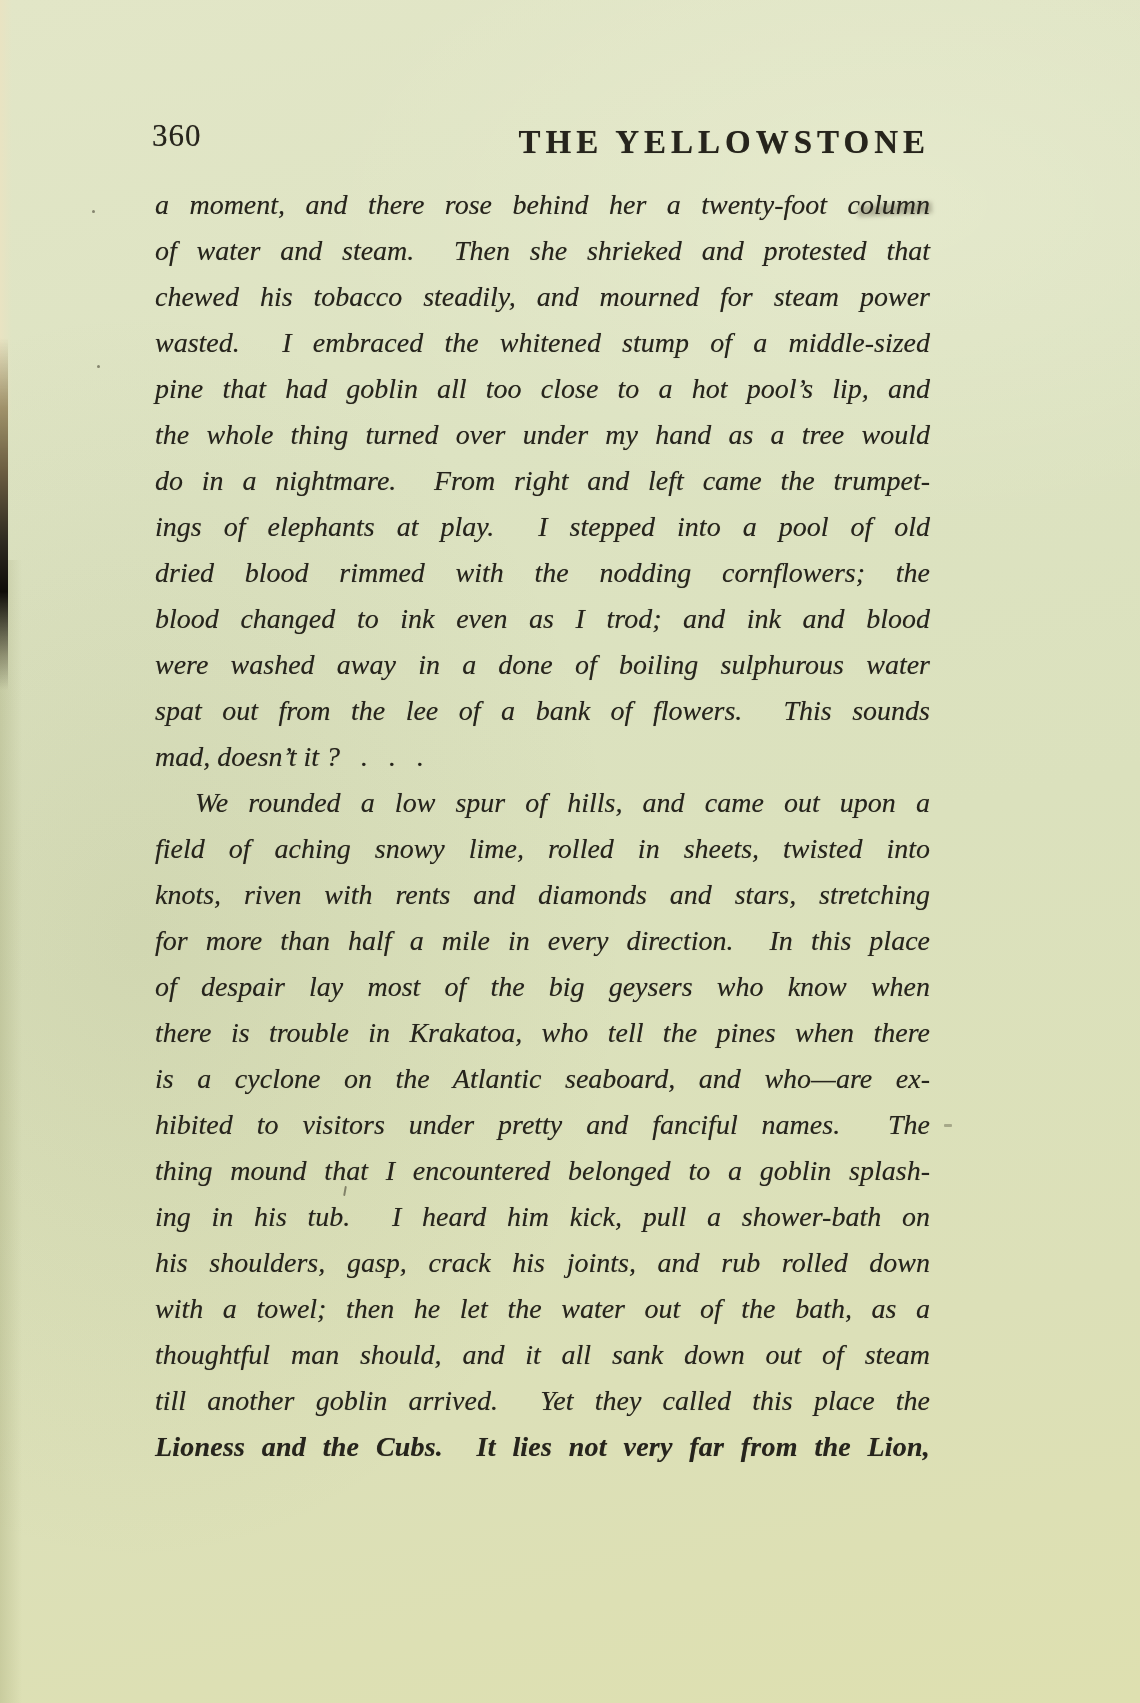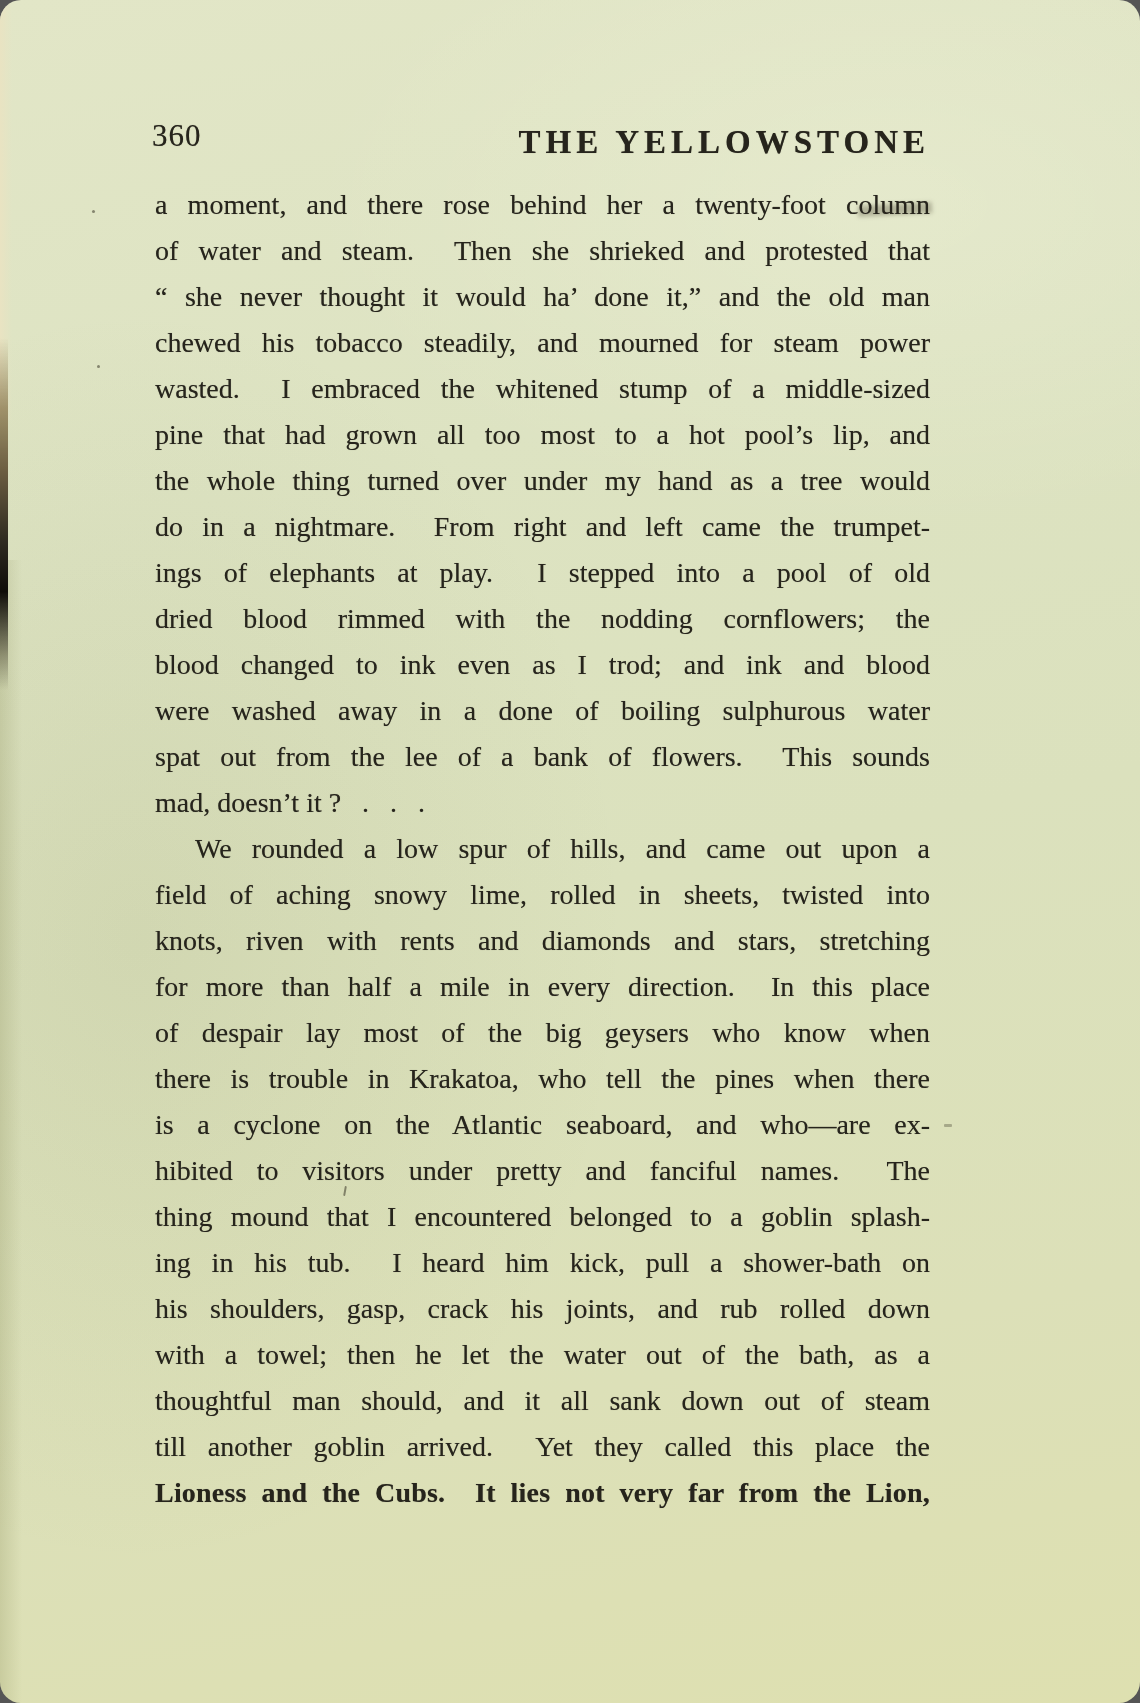--- a/index.html
+++ b/index.html
@@ -11,21 +11,20 @@
     position: relative;
     width: 1140px;
     height: 1703px;
     overflow: hidden;
     background:
       radial-gradient(ellipse 900px 500px at 78% 12%, rgba(255,255,238,0.20), rgba(255,255,238,0) 65%),
       radial-gradient(ellipse 700px 900px at 12% 55%, rgba(120,125,70,0.10), rgba(120,125,70,0) 70%),
       linear-gradient(168deg, #e2e6c7 0%, #dde3c2 28%, #dbe1bd 52%, #dce0b8 78%, #dee0b0 100%);
     font-family: "Liberation Serif", "DejaVu Serif", serif;
     color: #26241c;
-    border-radius: 21px;
   }
 
   
   .edge-left-cream {
     position: absolute; left: 0; top: 0; width: 12px; height: 420px;
     background: linear-gradient(to right, #e9e3c2, rgba(233,227,194,0));
     pointer-events: none;
   }
   .edge-left-shade {
     position: absolute; left: 0; top: 560px; width: 22px; height: 1143px;
@@ -73,20 +72,21 @@
     text-shadow: 0 0 0.7px rgba(38,36,28,0.55);
   }
 
   
   .body-text {
     position: absolute;
     left: 155px; top: 182px; width: 775px;
     font-size: 28px;
     line-height: 46px;
     text-shadow: 0 0 0.7px rgba(38,36,28,0.45);
+    font-style: italic;
   }
   .line {
     text-align: justify;
     text-align-last: justify;
     white-space: normal;
     height: 46px;
     overflow: visible;
   }
   .line.short { text-align-last: left; }
   .line.indent { padding-left: 40px; box-sizing: border-box; }
@@ -105,24 +105,23 @@
   <div class="speck" style="left:97px; top:365px; width:3px; height:3px;"></div>
   <div class="speck" style="left:344px; top:1186px; width:2px; height:10px; border-radius:1px; transform:rotate(10deg);"></div>
   <div class="speck" style="left:944px; top:1124px; width:8px; height:3px; border-radius:1px; opacity:0.6;"></div>
 
   <div class="folio">360</div>
   <div class="running-head">THE YELLOWSTONE</div>
 
   <div class="body-text">
     <div class="line">a moment, and there rose behind her a twenty-foot column</div>
     <div class="line">of water and steam.&nbsp; Then she shrieked and protested that</div>
-    <div class="line">“ she never thought it would ha’ done it,” and the old man</div>
     <div class="line">chewed his tobacco steadily, and mourned for steam power</div>
     <div class="line">wasted.&nbsp; I embraced the whitened stump of a middle-sized</div>
-    <div class="line">pine that had grown all too most to a hot pool’s lip, and</div>
+    <div class="line">pine that had goblin all too close to a hot pool’s lip, and</div>
     <div class="line">the whole thing turned over under my hand as a tree would</div>
     <div class="line">do in a nightmare.&nbsp; From right and left came the trumpet-</div>
     <div class="line">ings of elephants at play.&nbsp; I stepped into a pool of old</div>
     <div class="line">dried blood rimmed with the nodding cornflowers; the</div>
     <div class="line">blood changed to ink even as I trod; and ink and blood</div>
     <div class="line">were washed away in a done of boiling sulphurous water</div>
     <div class="line">spat out from the lee of a bank of flowers.&nbsp; This sounds</div>
     <div class="line short">mad, doesn’t it ?&nbsp;&nbsp;&nbsp;.&nbsp;&nbsp;&nbsp;.&nbsp;&nbsp;&nbsp;.</div>
     <div class="line indent">We rounded a low spur of hills, and came out upon a</div>
     <div class="line">field of aching snowy lime, rolled in sheets, twisted into</div>

